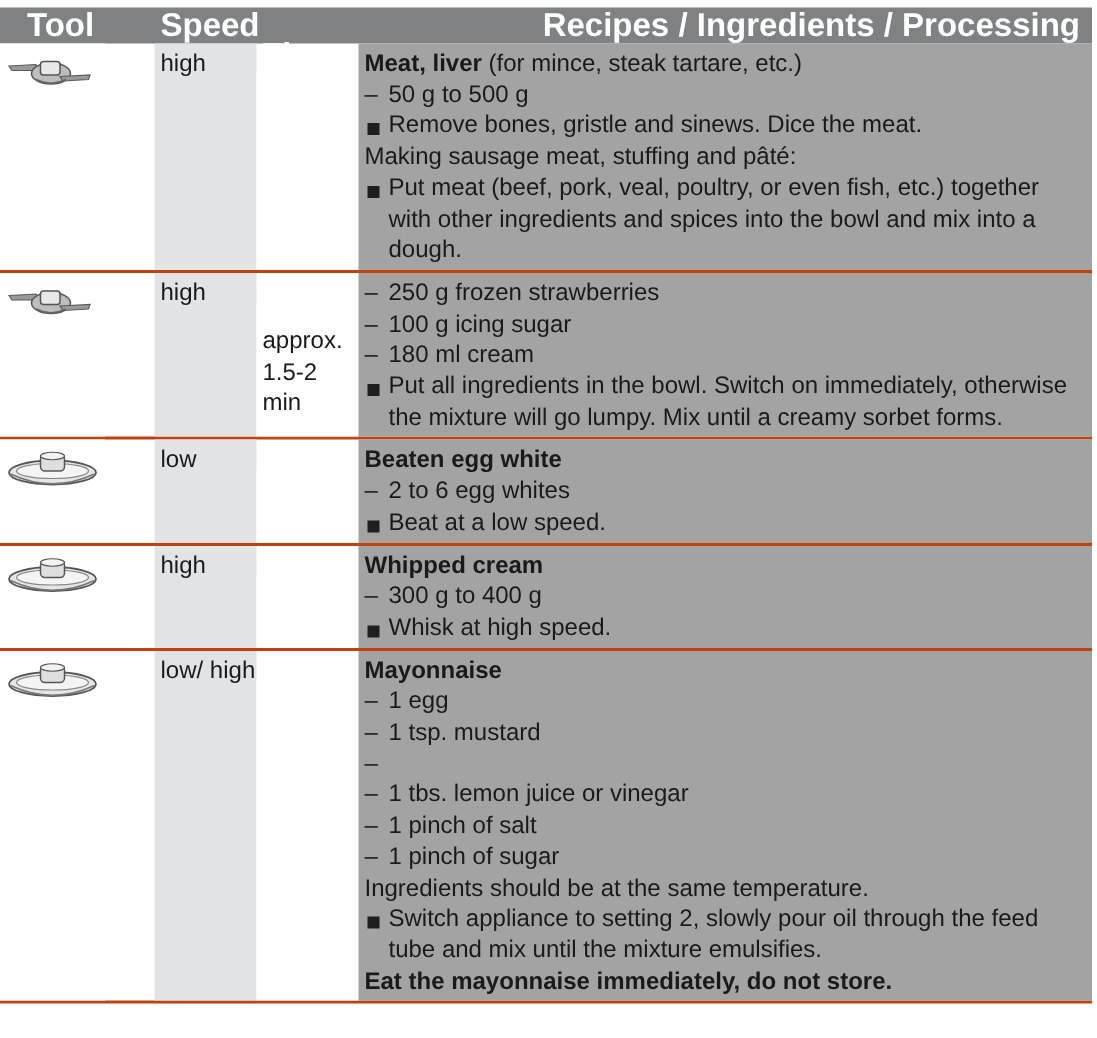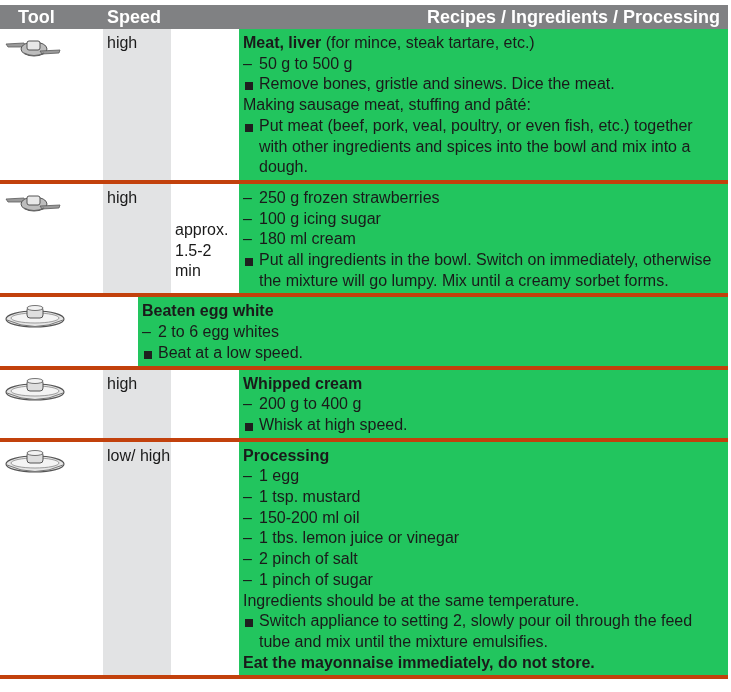--- a/index.html
+++ b/index.html
@@ -1,26 +1,26 @@
 <!DOCTYPE html>
 <html><head>
 <meta charset="utf-8">
 <style>
   html, body { margin: 0; padding: 0; background: #ffffff; }
   body { width: 731px; height: 692px; position: relative; overflow: hidden;
          font-family: "Liberation Sans", sans-serif; color: #1a1a1a; }
   .table { position: absolute; left: 0; top: 5px; width: 728px; }
   .header { display: flex; height: 24px; background: #808183; color: #ffffff;
-            font-weight: bold; font-size: 18px; line-height: 24px; }
+            font-weight: bold; font-size: 22px; line-height: 24px; }
   .header .c { box-sizing: border-box; padding-left: 6px; }
-  .row { display: flex; border-bottom: 4px solid #c2410c; }
+  .row { display: flex; border-bottom: 2px solid #c2410c; }
   .col-tool { width: 70px; box-sizing: border-box; background: #ffffff; position: relative; }
   .col-speed { width: 68px; box-sizing: border-box; background: #e2e3e4; padding: 4px 0 3px 4px; margin-left: 33px; }
   .col-time { width: 68px; box-sizing: border-box; background: #ffffff; padding: 16px 0 3px 4px; margin-top: 20px; }
-  .col-recipe { flex: 1; box-sizing: border-box; background: #22c55e; padding: 4px 8px 2px 4px; }
+  .col-recipe { flex: 1; box-sizing: border-box; background: #a3a3a3; padding: 4px 8px 2px 4px; }
   .header .col-tool, .header .col-speed, .header .col-time, .header .col-recipe { background: transparent; padding-top: 0; padding-bottom: 0; }
   .header .col-tool { padding-left: 18px; }
   .header .col-speed { padding-left: 4px; }
   .header .col-time { padding-left: 4px; }
   .header .col-recipe { padding-left: 4px; text-align: right; }
   .txt { font-size: 16px; line-height: 20.7px; }
   .title { font-weight: bold; }
   .dash { display: flex; }
   .dash .m { width: 16px; flex: none; }
   .bullet { display: flex; }
@@ -108,20 +108,21 @@
           <span class="icon">
   <svg width="62" height="26" viewBox="0 0 62 26">
     <ellipse cx="31" cy="16" rx="29" ry="8" fill="#e6e6e6" stroke="#555" stroke-width="1.2"></ellipse>
     <ellipse cx="31" cy="15" rx="24" ry="5" fill="#f4f4f4" stroke="#888" stroke-width="0.8"></ellipse>
     <rect x="23" y="4" width="16" height="11" rx="3" fill="#dedede" stroke="#555" stroke-width="1"></rect>
     <ellipse cx="31" cy="5" rx="8" ry="2.5" fill="#f2f2f2" stroke="#555" stroke-width="0.8"></ellipse>
     <path d="M3 17 Q31 30 59 17" fill="none" stroke="#777" stroke-width="1"></path>
   </svg>
 </span>
         </div>
+        <div class="col-speed txt"><span>low</span></div>
         <div class="col-time txt"><span></span></div>
         <div class="col-recipe txt">
           <div><span class="title">Beaten egg white</span><span></span></div>
           <div class="dash">
             <span class="m">–</span>
             <span>2 to 6 egg whites</span>
           </div>
           <div class="bullet">
             <span class="m"></span>
             <span>Beat at a low speed.</span>
@@ -139,21 +140,21 @@
     <path d="M3 17 Q31 30 59 17" fill="none" stroke="#777" stroke-width="1"></path>
   </svg>
 </span>
         </div>
         <div class="col-speed txt"><span>high</span></div>
         <div class="col-time txt"><span></span></div>
         <div class="col-recipe txt">
           <div><span class="title">Whipped cream</span><span></span></div>
           <div class="dash">
             <span class="m">–</span>
-            <span>200 g to 400 g</span>
+            <span>300 g to 400 g</span>
           </div>
           <div class="bullet">
             <span class="m"></span>
             <span>Whisk at high speed.</span>
           </div>
         </div>
       </div>
       <div class="row">
         <div class="col-tool">
           <span class="icon">
@@ -162,40 +163,39 @@
     <ellipse cx="31" cy="15" rx="24" ry="5" fill="#f4f4f4" stroke="#888" stroke-width="0.8"></ellipse>
     <rect x="23" y="4" width="16" height="11" rx="3" fill="#dedede" stroke="#555" stroke-width="1"></rect>
     <ellipse cx="31" cy="5" rx="8" ry="2.5" fill="#f2f2f2" stroke="#555" stroke-width="0.8"></ellipse>
     <path d="M3 17 Q31 30 59 17" fill="none" stroke="#777" stroke-width="1"></path>
   </svg>
 </span>
         </div>
         <div class="col-speed txt"><span>low/ high</span></div>
         <div class="col-time txt"><span></span></div>
         <div class="col-recipe txt">
-          <div><span class="title">Processing</span><span></span></div>
+          <div><span class="title">Mayonnaise</span><span></span></div>
           <div class="dash">
             <span class="m">–</span>
             <span>1 egg</span>
           </div>
           <div class="dash">
             <span class="m">–</span>
             <span>1 tsp. mustard</span>
           </div>
           <div class="dash">
             <span class="m">–</span>
-            <span>150-200 ml oil</span>
           </div>
           <div class="dash">
             <span class="m">–</span>
             <span>1 tbs. lemon juice or vinegar</span>
           </div>
           <div class="dash">
             <span class="m">–</span>
-            <span>2 pinch of salt</span>
+            <span>1 pinch of salt</span>
           </div>
           <div class="dash">
             <span class="m">–</span>
             <span>1 pinch of sugar</span>
           </div>
           <div><span>Ingredients should be at the same temperature.</span></div>
           <div class="bullet">
             <span class="m"></span>
             <span>Switch appliance to setting 2, slowly pour oil through the feed tube and mix until the mixture emulsifies.</span>
           </div>

